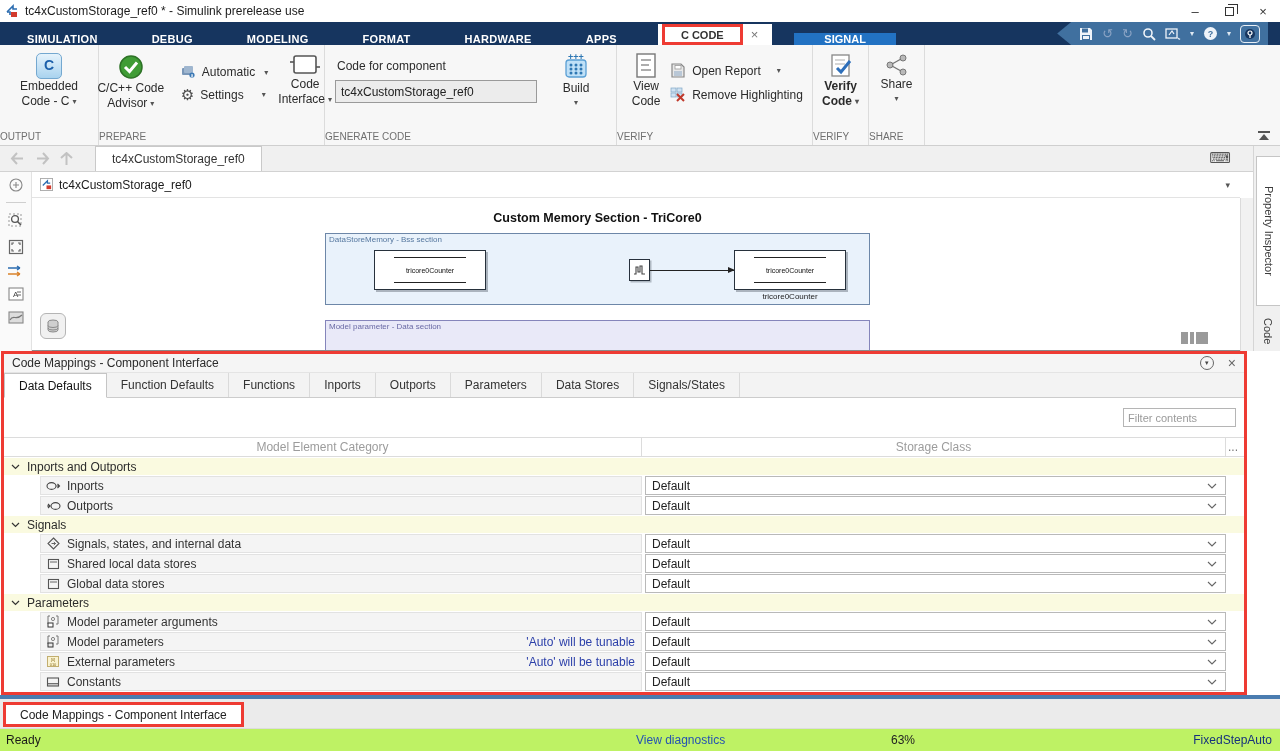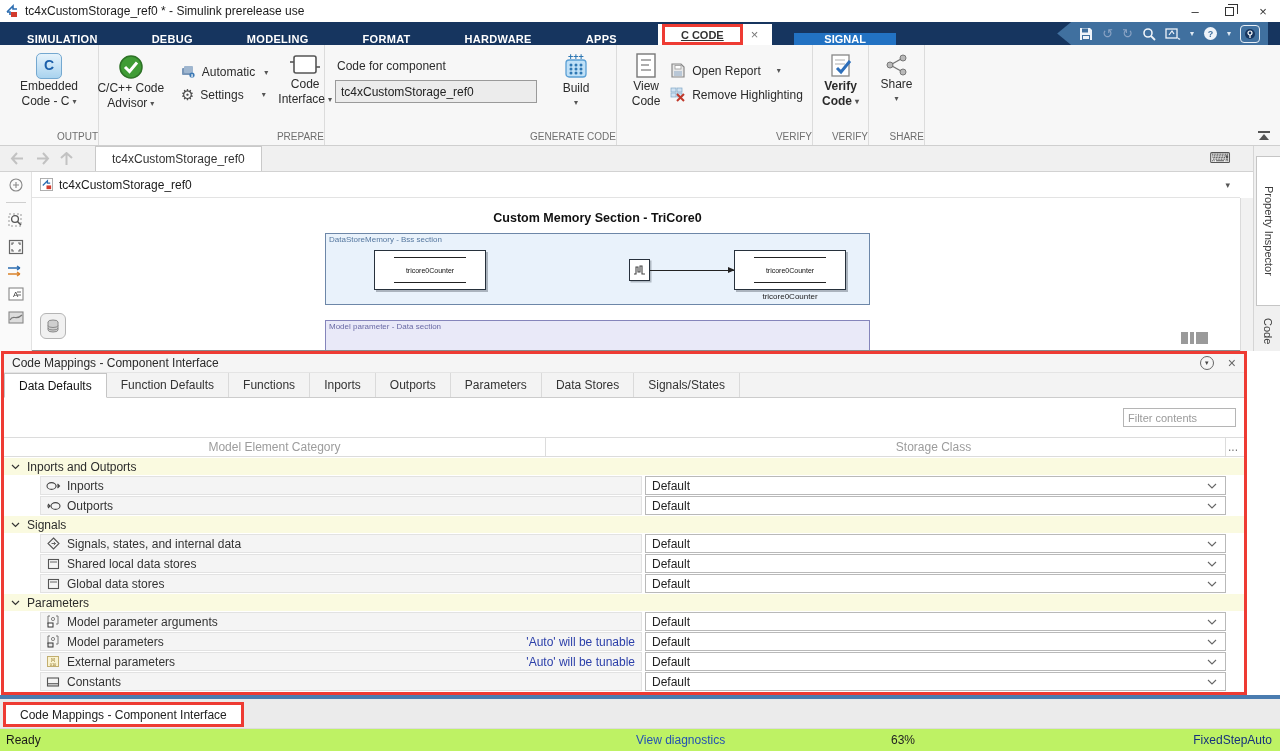--- a/index.html
+++ b/index.html
@@ -12,33 +12,33 @@
   .winbtns { margin-left:auto; display:flex; height:22px; }
   .winbtn { width:34px; height:22px; display:flex; align-items:center; justify-content:center; color:#333; font-size:13px; }
   .restore-glyph { width:9px; height:9px; border:1.4px solid #333; position:relative; }
   .restore-glyph::before { content:""; position:absolute; left:2px; top:-4px; width:9px; height:9px; border:1.4px solid #333; border-left:none; border-bottom:none; }
   .slogo { width:14px; height:14px; margin-left:5px; }
 
   
   .menubar { position:absolute; top:22px; left:0; width:1280px; height:23px; background:#16355f; display:flex; align-items:flex-end; }
   .mtab { color:#fff; font-size:11px; font-weight:bold; padding:0 27px; display:flex; align-items:center; letter-spacing:.3px; }
   .ccode-tab { background:#fff; margin-left:14px; display:flex; align-items:center; padding:0 6px 0 4px; }
-  .ccode-box { border:3px solid #ee3b33; padding:0 16px; height:21px; display:flex; align-items:center; color:#333; font-size:11px; font-weight:bold;text-decoration:underline; }
+  .ccode-box { border:3px solid #ee3b33; padding:0 16px; height:21px; display:flex; align-items:center; color:#333; font-size:11px; font-weight:bold; }
   .ccode-close { color:#777; font-size:13px; padding:0 8px; }
   .signal-tab { background:#2272c3; color:#fff; font-size:11px; font-weight:bold; padding:0 30px; display:flex; align-items:center; margin-left:22px; }
   .qaband { position:absolute; right:12px; top:0; height:23px; background:#40709f; clip-path:polygon(0 50%, 14px 0, 100% 0, 100% 100%, 14px 100%); display:flex; align-items:center; gap:9px; padding:0 8px 0 22px; }
   .qa-ic { color:#f2f6fa; font-size:13px; line-height:1; }
   .qa-dim { color:#8aa3c4; }
   .qa-dd { color:#dfe8f2; font-size:8px; }
   .rec-wrap { border:1.4px solid #e9eff6; border-radius:4px; width:20px; height:18px; display:flex; align-items:center; justify-content:center; }
 
   
   .toolstrip { position:absolute; top:45px; left:0; width:1280px; height:101px; background:#f7f7f7; border-bottom:1px solid #cfcfcf; display:flex; }
   .tgroup { position:relative; height:100%; border-right:1px solid #dcdcdc; display:flex; justify-content:center; gap:4px; padding-top:6px; }
-  .seclabel { position:absolute; bottom:3px; left:0; width:100%; text-align:right; font-size:10px; color:#6f6f6f; }
+  .seclabel { position:absolute; bottom:3px; left:0; width:100%; text-align:left; font-size:10px; color:#6f6f6f; }
   .bigbtn { display:flex; flex-direction:column; align-items:center; text-align:center; padding:2px 3px; line-height:1.25; color:#2b2b2b; }
   .bigbtn .lbl { font-size:12px; }
   .dd { display:inline-block; font-size:8px; color:#555; margin-left:3px; vertical-align:1px; }
   .stackcol { display:flex; flex-direction:column; justify-content:flex-start; gap:8px; padding-top:14px; }
   .rowbtn { display:flex; align-items:center; gap:6px; color:#2b2b2b; }
   .cicon { width:26px; height:26px; border-radius:5px; border:1px solid #74a8d0; background:linear-gradient(#e6f3fc,#a9d3ef); color:#1b5faa; font-weight:bold; font-size:14px; display:flex; align-items:center; justify-content:center; }
   .gear { font-size:15px; color:#4a4a4a; line-height:1; }
   .field-label { font-size:12px; color:#2b2b2b; margin:8px 0 7px 2px; }
   .comp-input { width:202px; height:23px; border:1px solid #9a9a9a; background:#ececec; font-family:"Liberation Sans",sans-serif; font-size:12px; color:#222; padding:0 5px; }
   .collapse-ribbon { position:absolute; right:10px; bottom:5px; width:12px; text-align:center; color:#555; }
@@ -90,21 +90,21 @@
   .phead .hic { margin-left:auto; display:flex; align-items:center; gap:14px; }
   .circ-dd { width:14px; height:14px; border:1.2px solid #666; border-radius:50%; display:flex; align-items:center; justify-content:center; font-size:7px; color:#444; }
   .px { color:#666; font-size:14px; line-height:1; }
   .ptabs { height:25px; background:#f3f3f3; border-bottom:1px solid #cccccc; display:flex; align-items:stretch; }
   .ptab { padding:0 14px; display:flex; align-items:center; font-size:12px; color:#333; border-right:1px solid #dadada; }
   .ptab.active { background:#fff; border:1px solid #c5c5c5; border-bottom:1px solid #fff; margin-bottom:-1px; color:#111; }
   .filterrow { height:39px; position:relative; background:#fff; }
   .filterrow input { position:absolute; right:8px; top:10px; width:113px; height:19px; border:1px solid #b5b5b5; font-family:"Liberation Sans",sans-serif; font-size:11px; padding:0 4px; color:#444; }
   .filterrow input::placeholder { color:#9a9a9a; }
   .thead { height:20px; position:relative; border-top:1px solid #dcdcdc; border-bottom:1px solid #dcdcdc; color:#9c9c9c; font-size:12px; }
-  .th1 { position:absolute; left:0; width:542px; top:0; bottom:0; display:flex; align-items:center; justify-content:center; border-right:1px solid #dcdcdc; }
+  .th1 { position:absolute; left:0; width:638px; top:0; bottom:0; display:flex; align-items:center; justify-content:center; border-right:1px solid #dcdcdc; }
   .th2 { position:absolute; left:638px; width:584px; top:0; bottom:0; display:flex; align-items:center; justify-content:center; border-right:1px solid #dcdcdc; }
   .th3 { position:absolute; right:2px; top:0; bottom:0; display:flex; align-items:center; color:#777; padding-right:4px; }
   .rows { padding-top:1px; }
   .trow { position:relative; height:19px; margin-bottom:1px; }
   .trow.group { background:#fafae0; display:flex; align-items:center; height:17px; }
   .gchev { margin:0 7px 0 7px; }
   .glabel { font-size:12px; color:#2b2b2b; }
   .cat { position:absolute; left:36px; width:602px; top:0; bottom:0; background:#f4f4f4; border:1px solid #e2e2e2; display:flex; align-items:center; padding:0 6px 0 4px; }
   .cat .ric { width:16px; display:flex; justify-content:center; margin-right:6px; }
   .cat .ilabel { font-size:12px; color:#333; }

